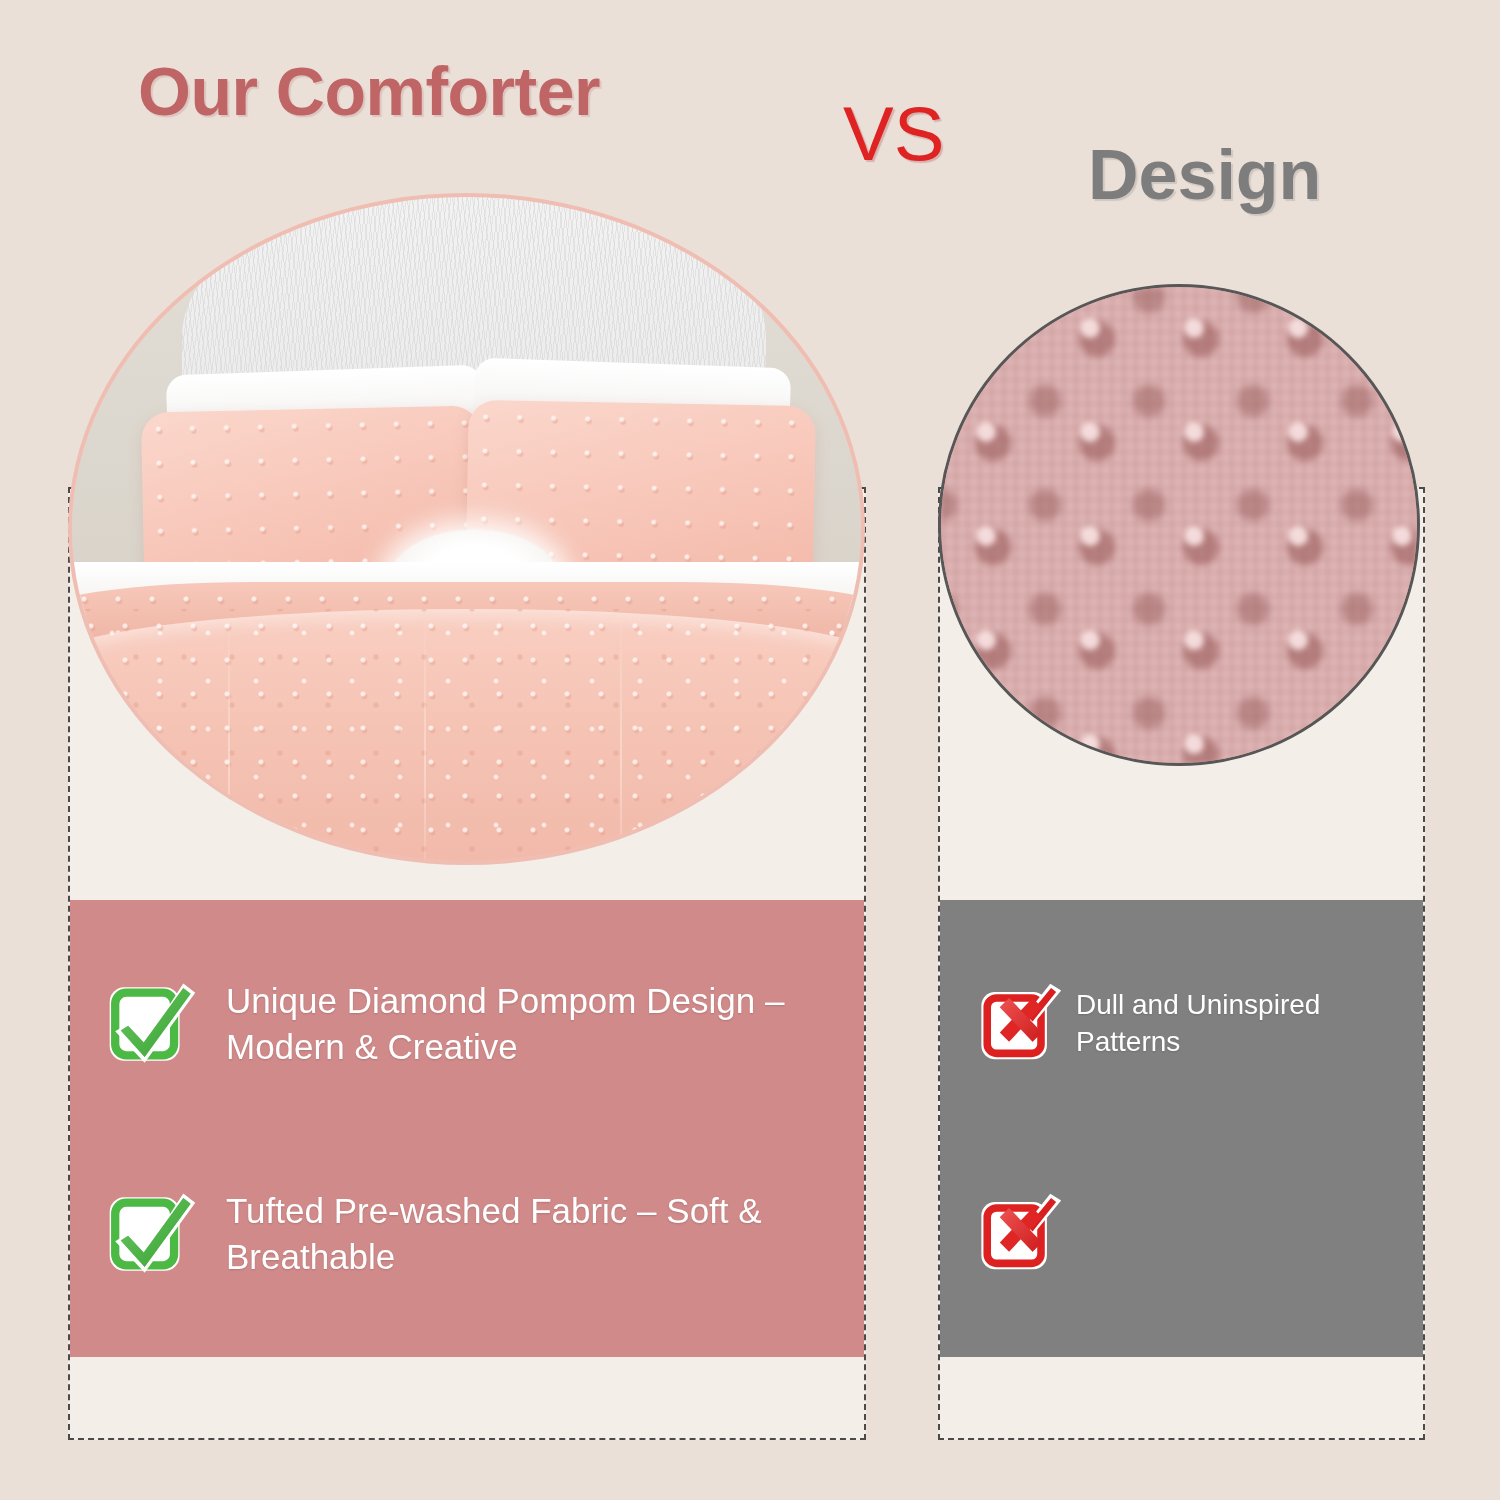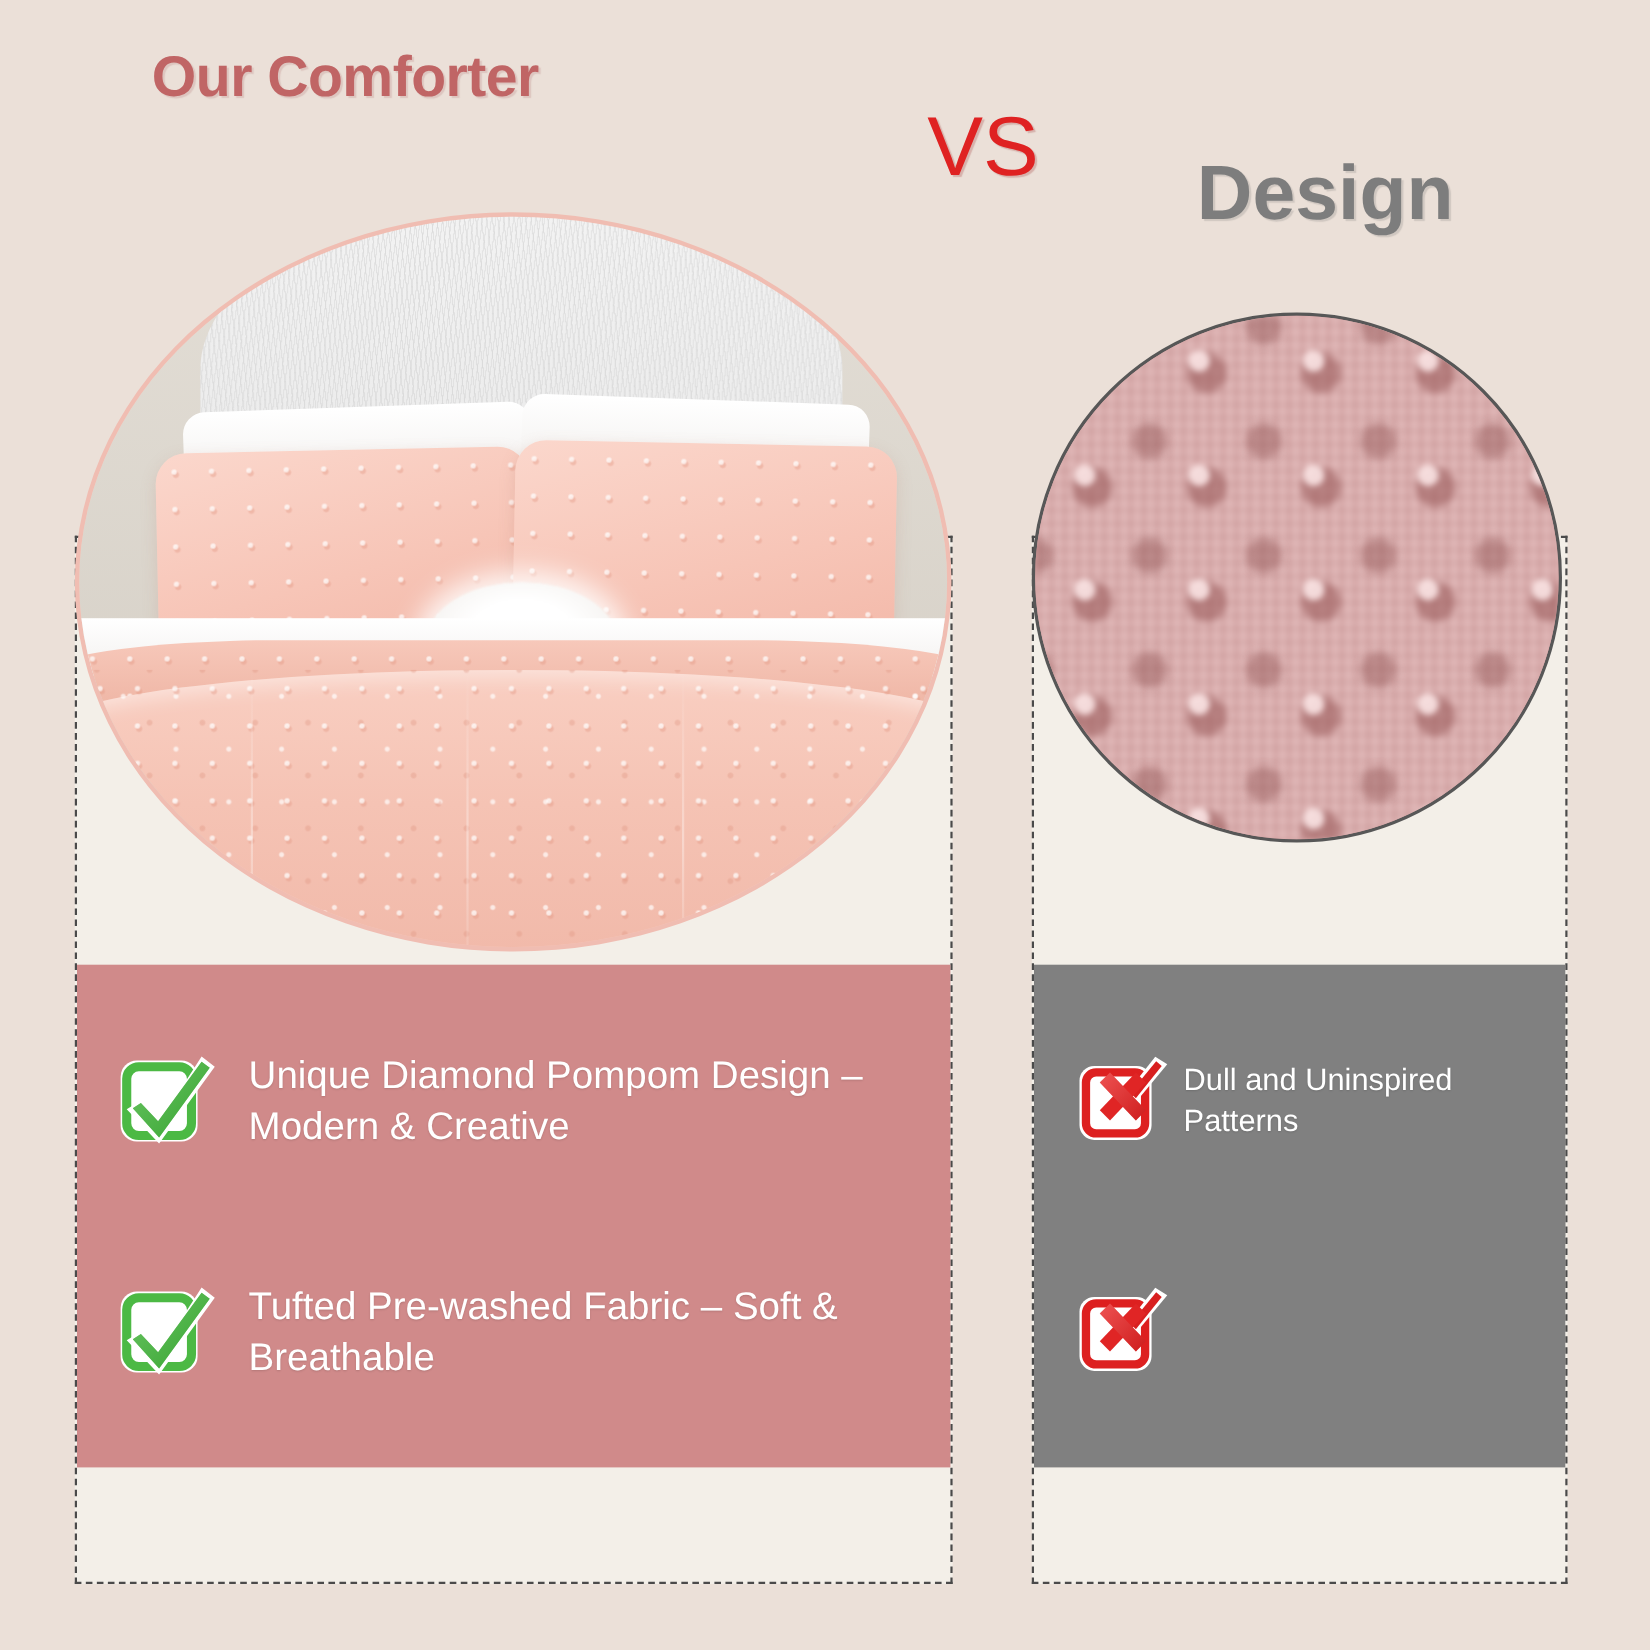--- a/index.html
+++ b/index.html
@@ -8,22 +8,22 @@
   body {
     background:#ebe0d8;
     font-family:"Liberation Sans", sans-serif;
     position:relative;
     overflow:hidden;
   }
 
   
   .header { position:absolute; left:0; top:0; width:1500px; height:230px; }
   .title-ours {
-    position:absolute; left:138px; top:40px;
-    font-size:52px; font-weight:bold; letter-spacing:-0.5px;
+    position:absolute; left:138px; top:52px;
+    font-size:68px; font-weight:bold; letter-spacing:-0.5px;
     color:#c06565;
     text-shadow:2px 2px 1px rgba(180,120,120,0.25);
     white-space:nowrap;
   }
   .title-vs {
     position:absolute; left:843px; top:90px;
     font-size:76px; font-weight:normal;
     color:#df2222;
     text-shadow:2px 2px 1px rgba(150,40,40,0.25);
     white-space:nowrap;
@@ -156,20 +156,21 @@
     background-size:104px 104px;
     background-position:52px 62px;
     filter:blur(3px);
   }
 
   
   .bar {
     position:absolute;
     display:flex;
     align-items:center;
+    margin-top:23px;
   }
   .bar-left  { left:70px;  width:794px; background:#d08a8a; }
   .bar-right { left:940px; width:483px; background:#808080; }
   .row1 { top:877px; height:247px; }
   .row2 { top:1087px; height:247px; }
 
   .bar-text {
     color:#ffffff;
     line-height:1.30;
     white-space:pre-line;

